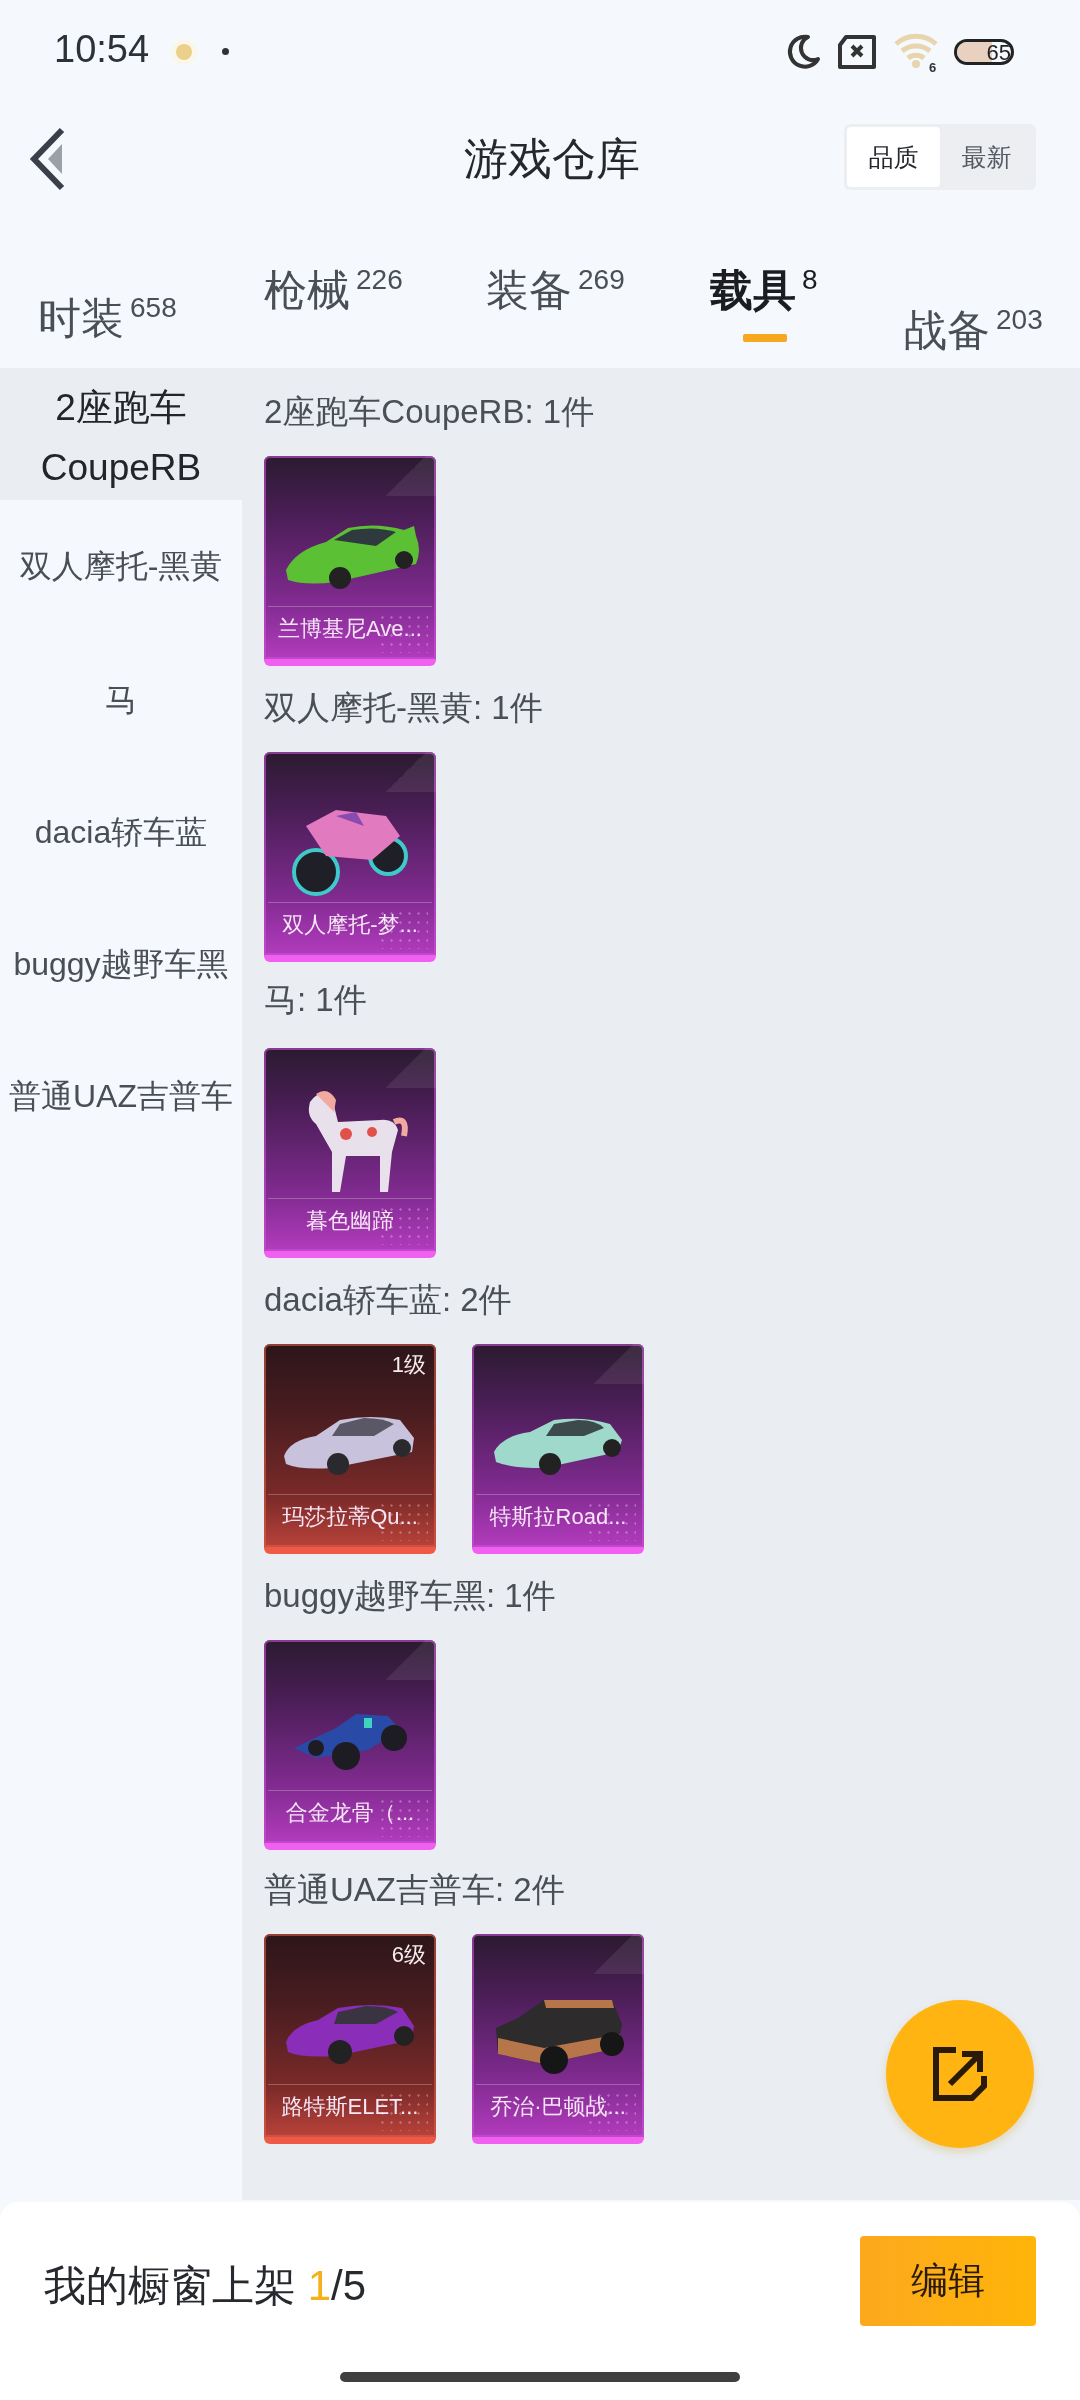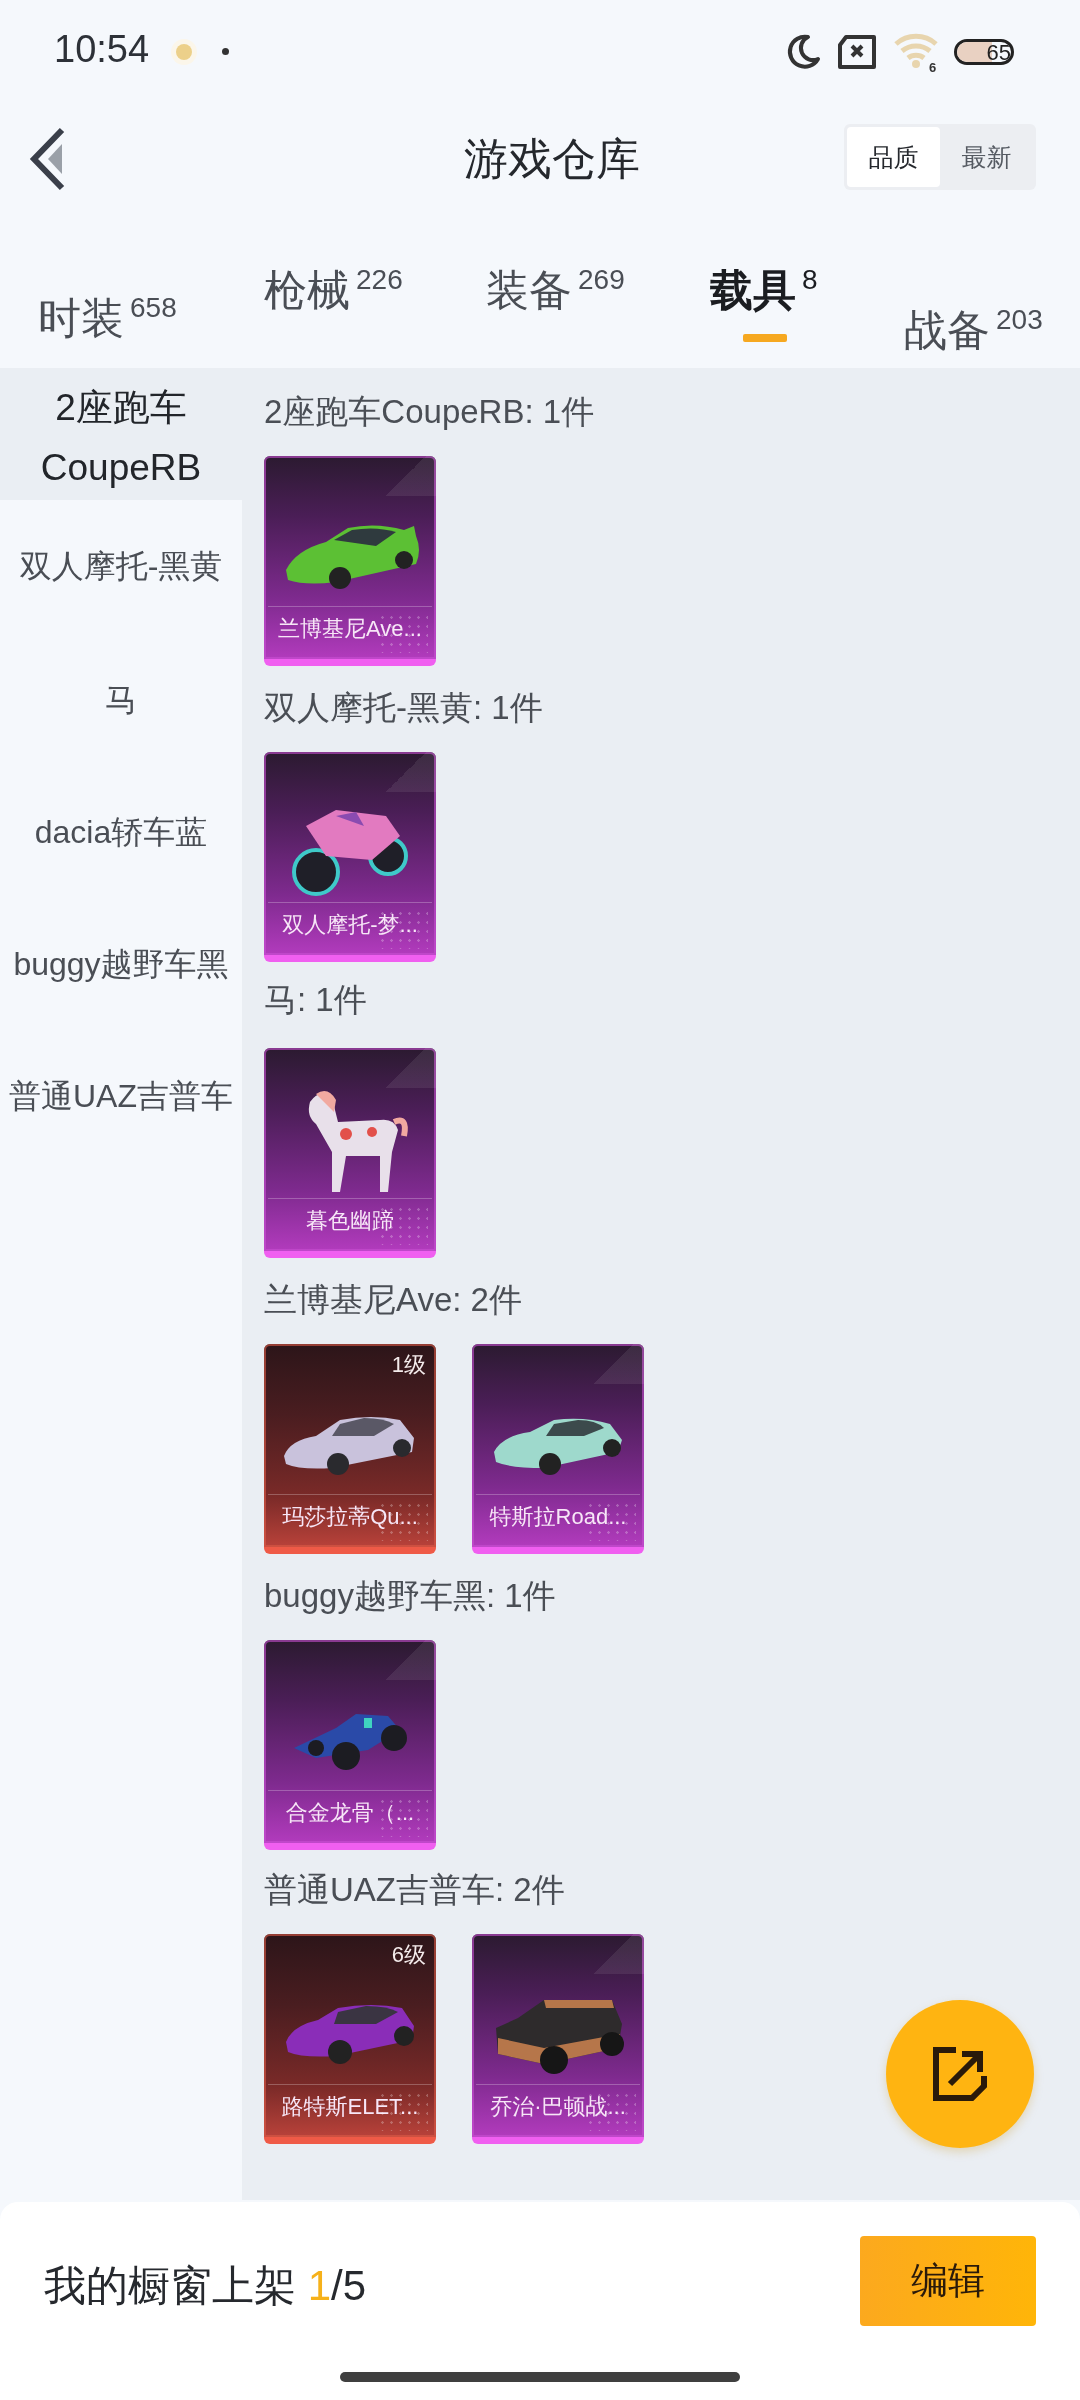--- a/index.html
+++ b/index.html
@@ -183,21 +183,21 @@
           <path d="M40 12 Q52 4 60 18 L58 30 Z" fill="#f1a9a0"></path>
           <circle cx="70" cy="52" r="6" fill="#e2504a"></circle>
           <circle cx="96" cy="50" r="5" fill="#e2504a"></circle>
           <path d="M118 40 Q132 34 128 54" fill="none" stroke="#f1a9a0" stroke-width="6"></path>
         </svg>
       <div class="card-divider"></div>
       <div class="card-label">暮色幽蹄</div>
       <div class="card-dots"></div>
     </div>
 
-    <div class="group-title" style="top:910px;">兰博基尼Ave: 2件</div>
+    <div class="group-title" style="top:910px;">dacia轿车蓝: 2件</div>
     <div class="card red" style="left:22px; top:976px;">
       <div class="card-level">1级</div>
       <svg class="card-img" viewBox="0 0 148 118">
           <path d="M8 78 Q14 62 40 58 L64 42 Q96 36 124 42 L138 60 L136 74 L56 90 Q24 92 10 86 Z" fill="#c9c2dc"></path>
           <path d="M64 46 L88 40 Q108 40 118 46 L98 58 L56 58 Z" fill="#5a5866"></path>
           <circle cx="62" cy="86" r="11" fill="#2a2a2e"></circle>
           <circle cx="126" cy="70" r="9" fill="#2a2a2e"></circle>
         </svg>
       <div class="card-divider"></div>
       <div class="card-label">玛莎拉蒂Qu...</div>

